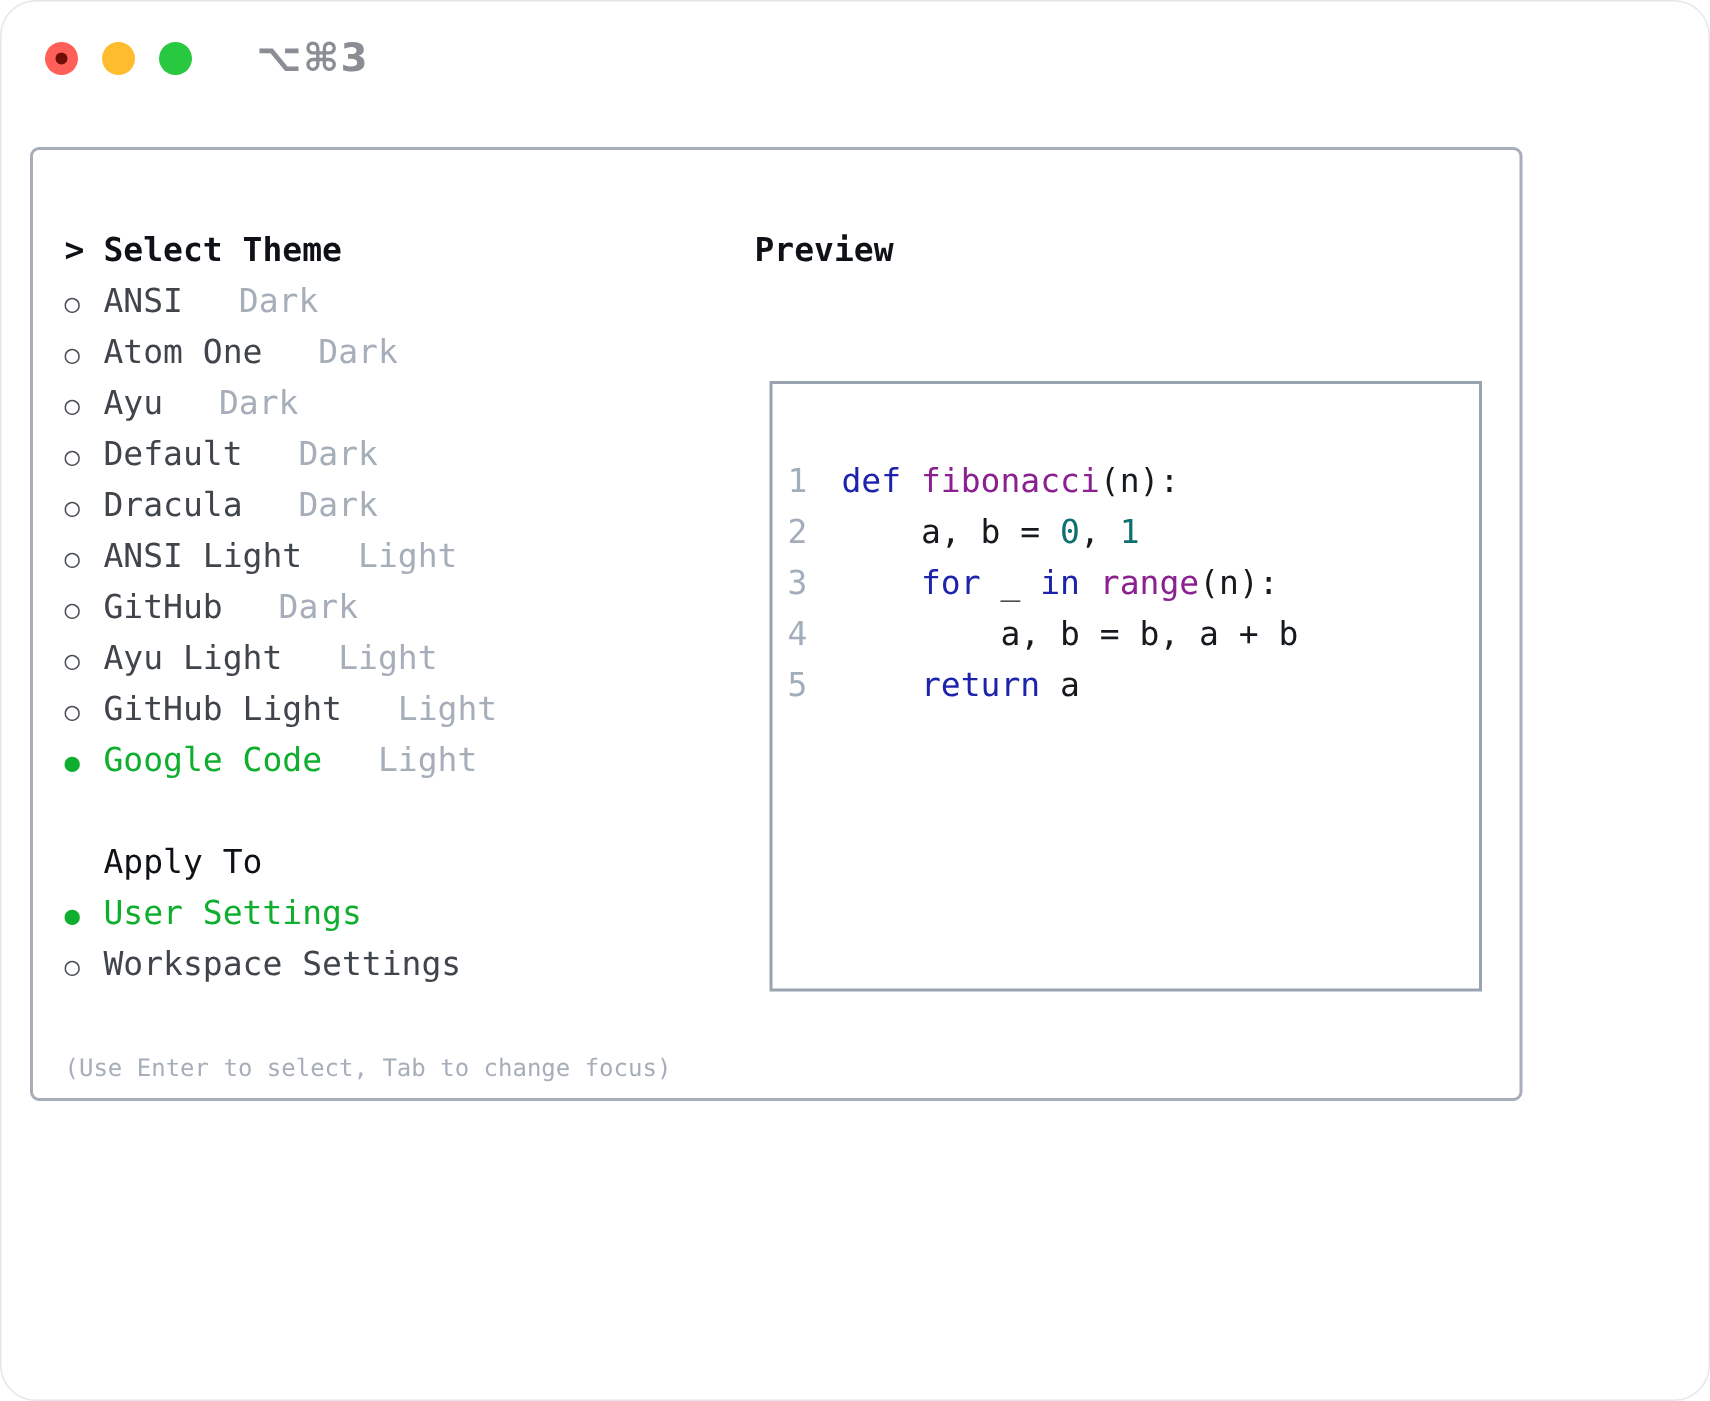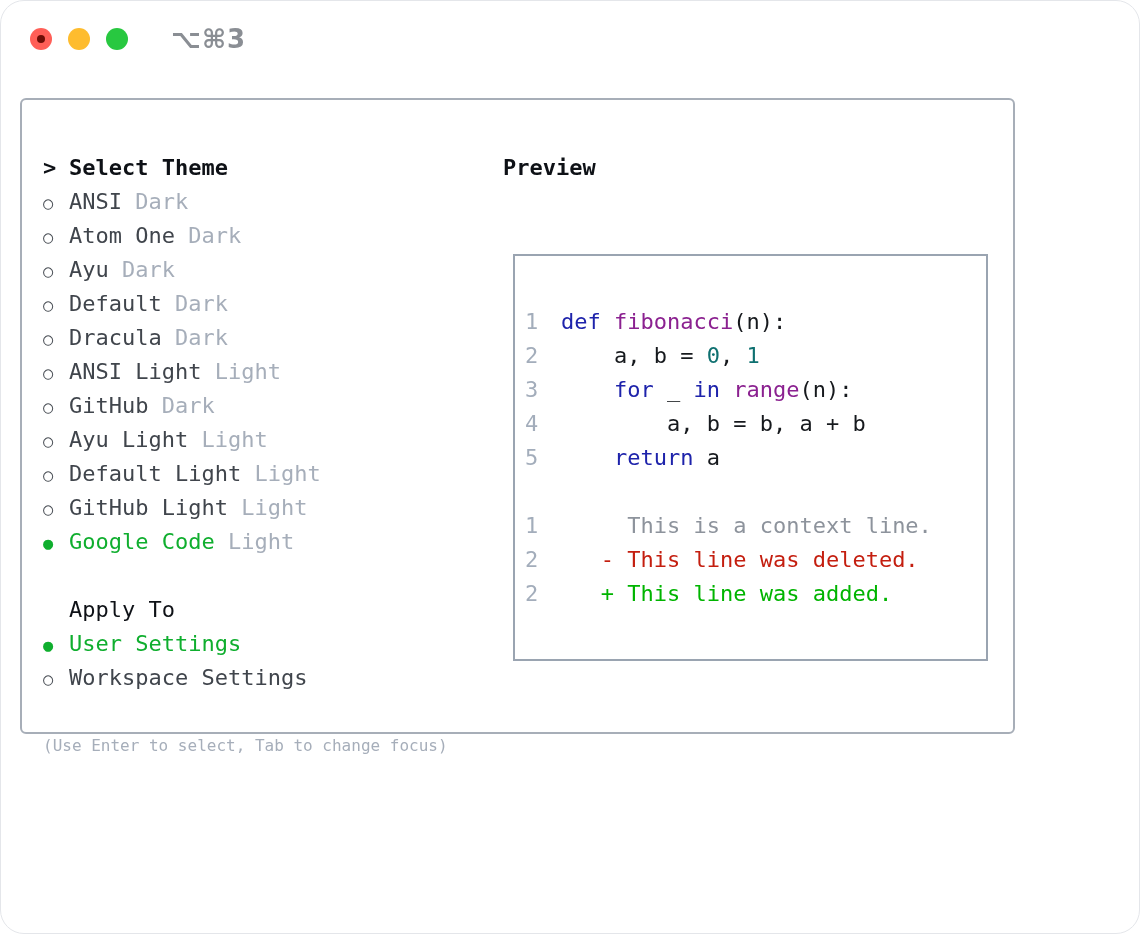--- a/index.html
+++ b/index.html
@@ -22,21 +22,21 @@
   .titlebar .title{margin-left:43px;font-family:"DejaVu Sans","Liberation Sans",sans-serif;
     font-weight:bold;font-size:26px;color:#8a8e94;letter-spacing:1px;}
   
   .panel{position:absolute;left:19px;top:97px;width:995px;height:636px;
     border:2px solid #a7aeb8;border-radius:6px;background:#fff;}
   .line{height:34px;line-height:34px;font-size:22px;white-space:pre;color:var(--text);}
   .line .marker{display:inline-block;width:26px;font-size:17px;color:#4a4f56;}
   .line.header{color:var(--heading);font-weight:bold;}
   .line.header .marker{color:var(--heading);font-weight:bold;font-size:22px;}
   .line.selected .marker,.line.selected .name{color:var(--green);}
-  .line .variant{color:var(--muted);}
+  .line .variant{color:var(--muted);margin-left:24px;}
   .line.blank{height:34px;}
   .left{position:absolute;left:21px;top:51px;}
   .apply-header{color:var(--heading);padding-left:26px;}
   .hint{width:445px;font-size:16px;line-height:34px;color:var(--muted);}
   
   .right{position:absolute;left:481px;top:51px;}
   .preview-label{height:34px;line-height:34px;font-size:22px;font-weight:bold;color:var(--heading);}
   .preview-box{position:absolute;left:10px;top:103px;width:475px;height:407px;
     border:2px solid #9aa4b1;background:#fff;padding:49px 0 0 10px;overflow:hidden;}
   .cline{height:34px;line-height:34px;font-size:22px;white-space:pre;color:var(--code);}
@@ -65,21 +65,20 @@
       <div class="line header"><span class="marker">&gt;</span><span>Select Theme</span></div>
       <div id="theme-list">
           <div class="line item"><span class="marker">○</span><span class="name">ANSI</span><span class="variant"> Dark</span></div>
           <div class="line item"><span class="marker">○</span><span class="name">Atom One</span><span class="variant"> Dark</span></div>
           <div class="line item"><span class="marker">○</span><span class="name">Ayu</span><span class="variant"> Dark</span></div>
           <div class="line item"><span class="marker">○</span><span class="name">Default</span><span class="variant"> Dark</span></div>
           <div class="line item"><span class="marker">○</span><span class="name">Dracula</span><span class="variant"> Dark</span></div>
           <div class="line item"><span class="marker">○</span><span class="name">ANSI Light</span><span class="variant"> Light</span></div>
           <div class="line item"><span class="marker">○</span><span class="name">GitHub</span><span class="variant"> Dark</span></div>
           <div class="line item"><span class="marker">○</span><span class="name">Ayu Light</span><span class="variant"> Light</span></div>
-          <div class="line item"><span class="marker">○</span><span class="name">Default Light</span><span class="variant"> Light</span></div>
           <div class="line item"><span class="marker">○</span><span class="name">GitHub Light</span><span class="variant"> Light</span></div>
           <div class="line item selected"><span class="marker">●</span><span class="name">Google Code</span><span class="variant"> Light</span></div>
         </div>
       <div class="line blank"></div>
       <div class="line apply-header">Apply To</div>
       <div id="apply-list">
           <div class="line item selected"><span class="marker">●</span><span class="name">User Settings</span></div>
           <div class="line item"><span class="marker">○</span><span class="name">Workspace Settings</span></div>
         </div>
       <div class="line blank"></div>
@@ -89,22 +88,17 @@
     <div class="right">
       <div class="preview-label">Preview</div>
       <div class="preview-box">
         <div id="code-lines">
             <div class="cline"><span class="lnum">1</span><span class="tok-keyword">def</span><span class="tok-plain"> </span><span class="tok-function">fibonacci</span><span class="tok-plain">(n):</span></div>
             <div class="cline"><span class="lnum">2</span><span class="tok-plain">    a, b = </span><span class="tok-literal">0</span><span class="tok-plain">, </span><span class="tok-literal">1</span></div>
             <div class="cline"><span class="lnum">3</span><span class="tok-plain">    </span><span class="tok-keyword">for</span><span class="tok-plain"> _ </span><span class="tok-keyword">in</span><span class="tok-plain"> </span><span class="tok-function">range</span><span class="tok-plain">(n):</span></div>
             <div class="cline"><span class="lnum">4</span><span class="tok-plain">        a, b = b, a + b</span></div>
             <div class="cline"><span class="lnum">5</span><span class="tok-plain">    </span><span class="tok-keyword">return</span><span class="tok-plain"> a</span></div>
           </div>
-        <div id="diff-lines" class="diff-group">
-            <div class="cline context"><span class="lnum">1</span><span>     This is a context line.</span></div>
-            <div class="cline deleted"><span class="lnum">2</span><span>   - This line was deleted.</span></div>
-            <div class="cline added"><span class="lnum">2</span><span>   + This line was added.</span></div>
-          </div>
       </div>
     </div>
 
   </div>
 </div>
 
 </body></html>

